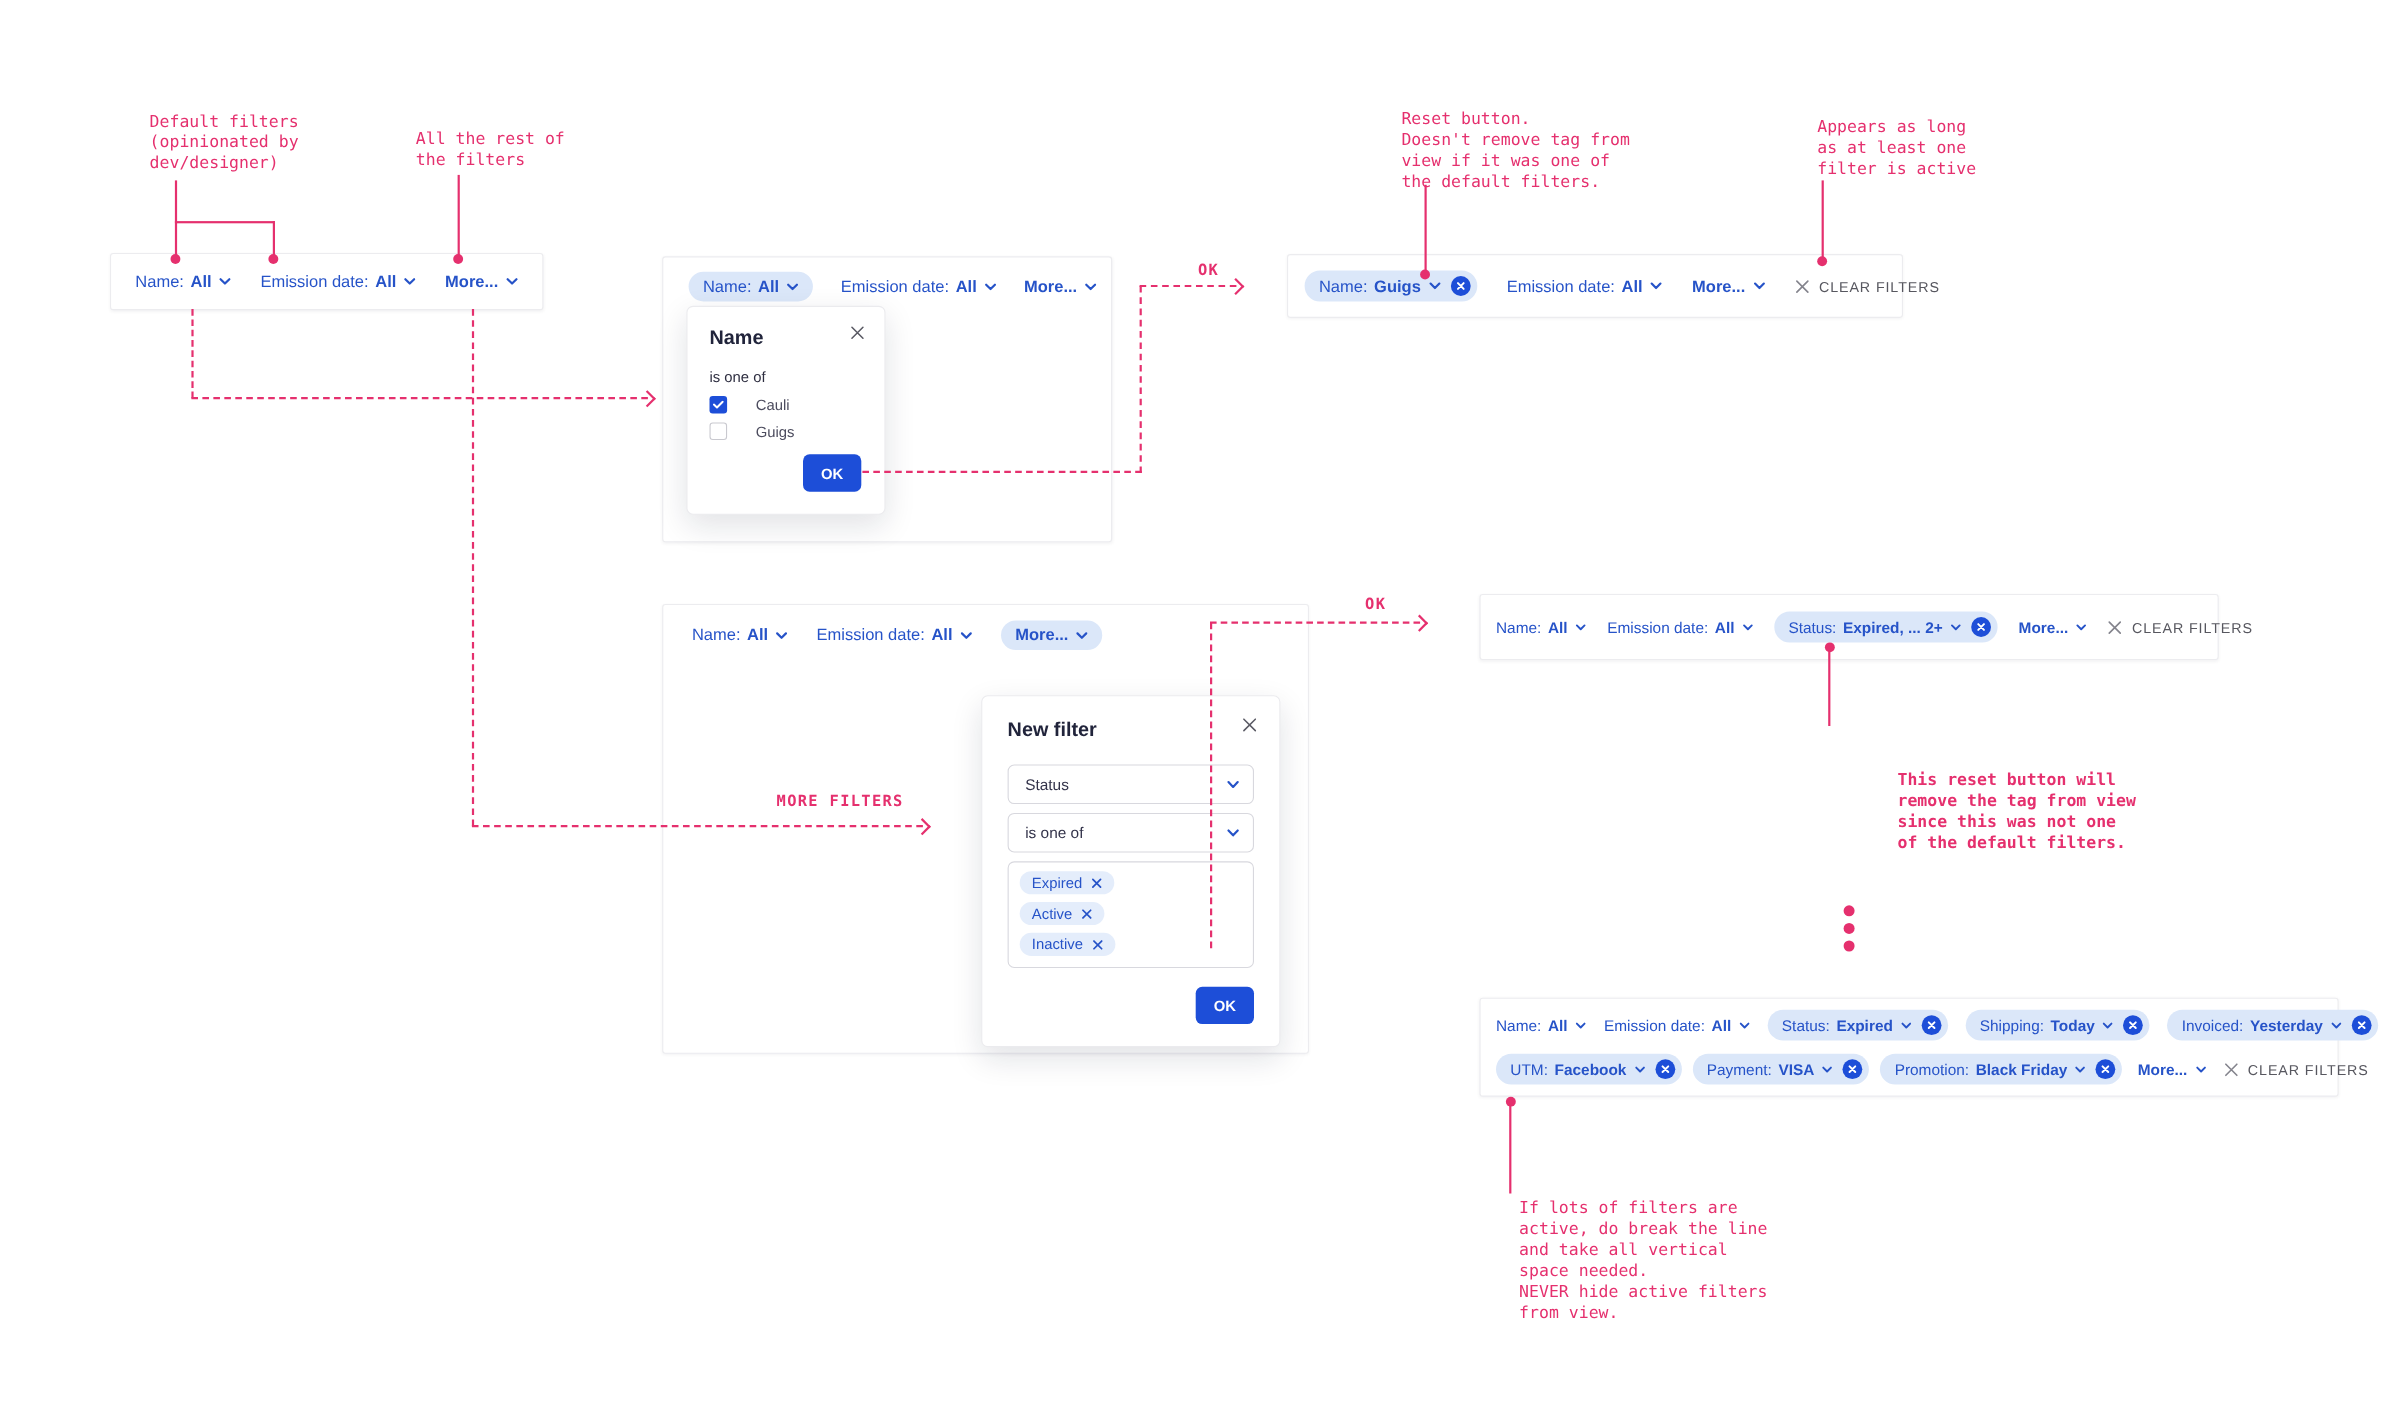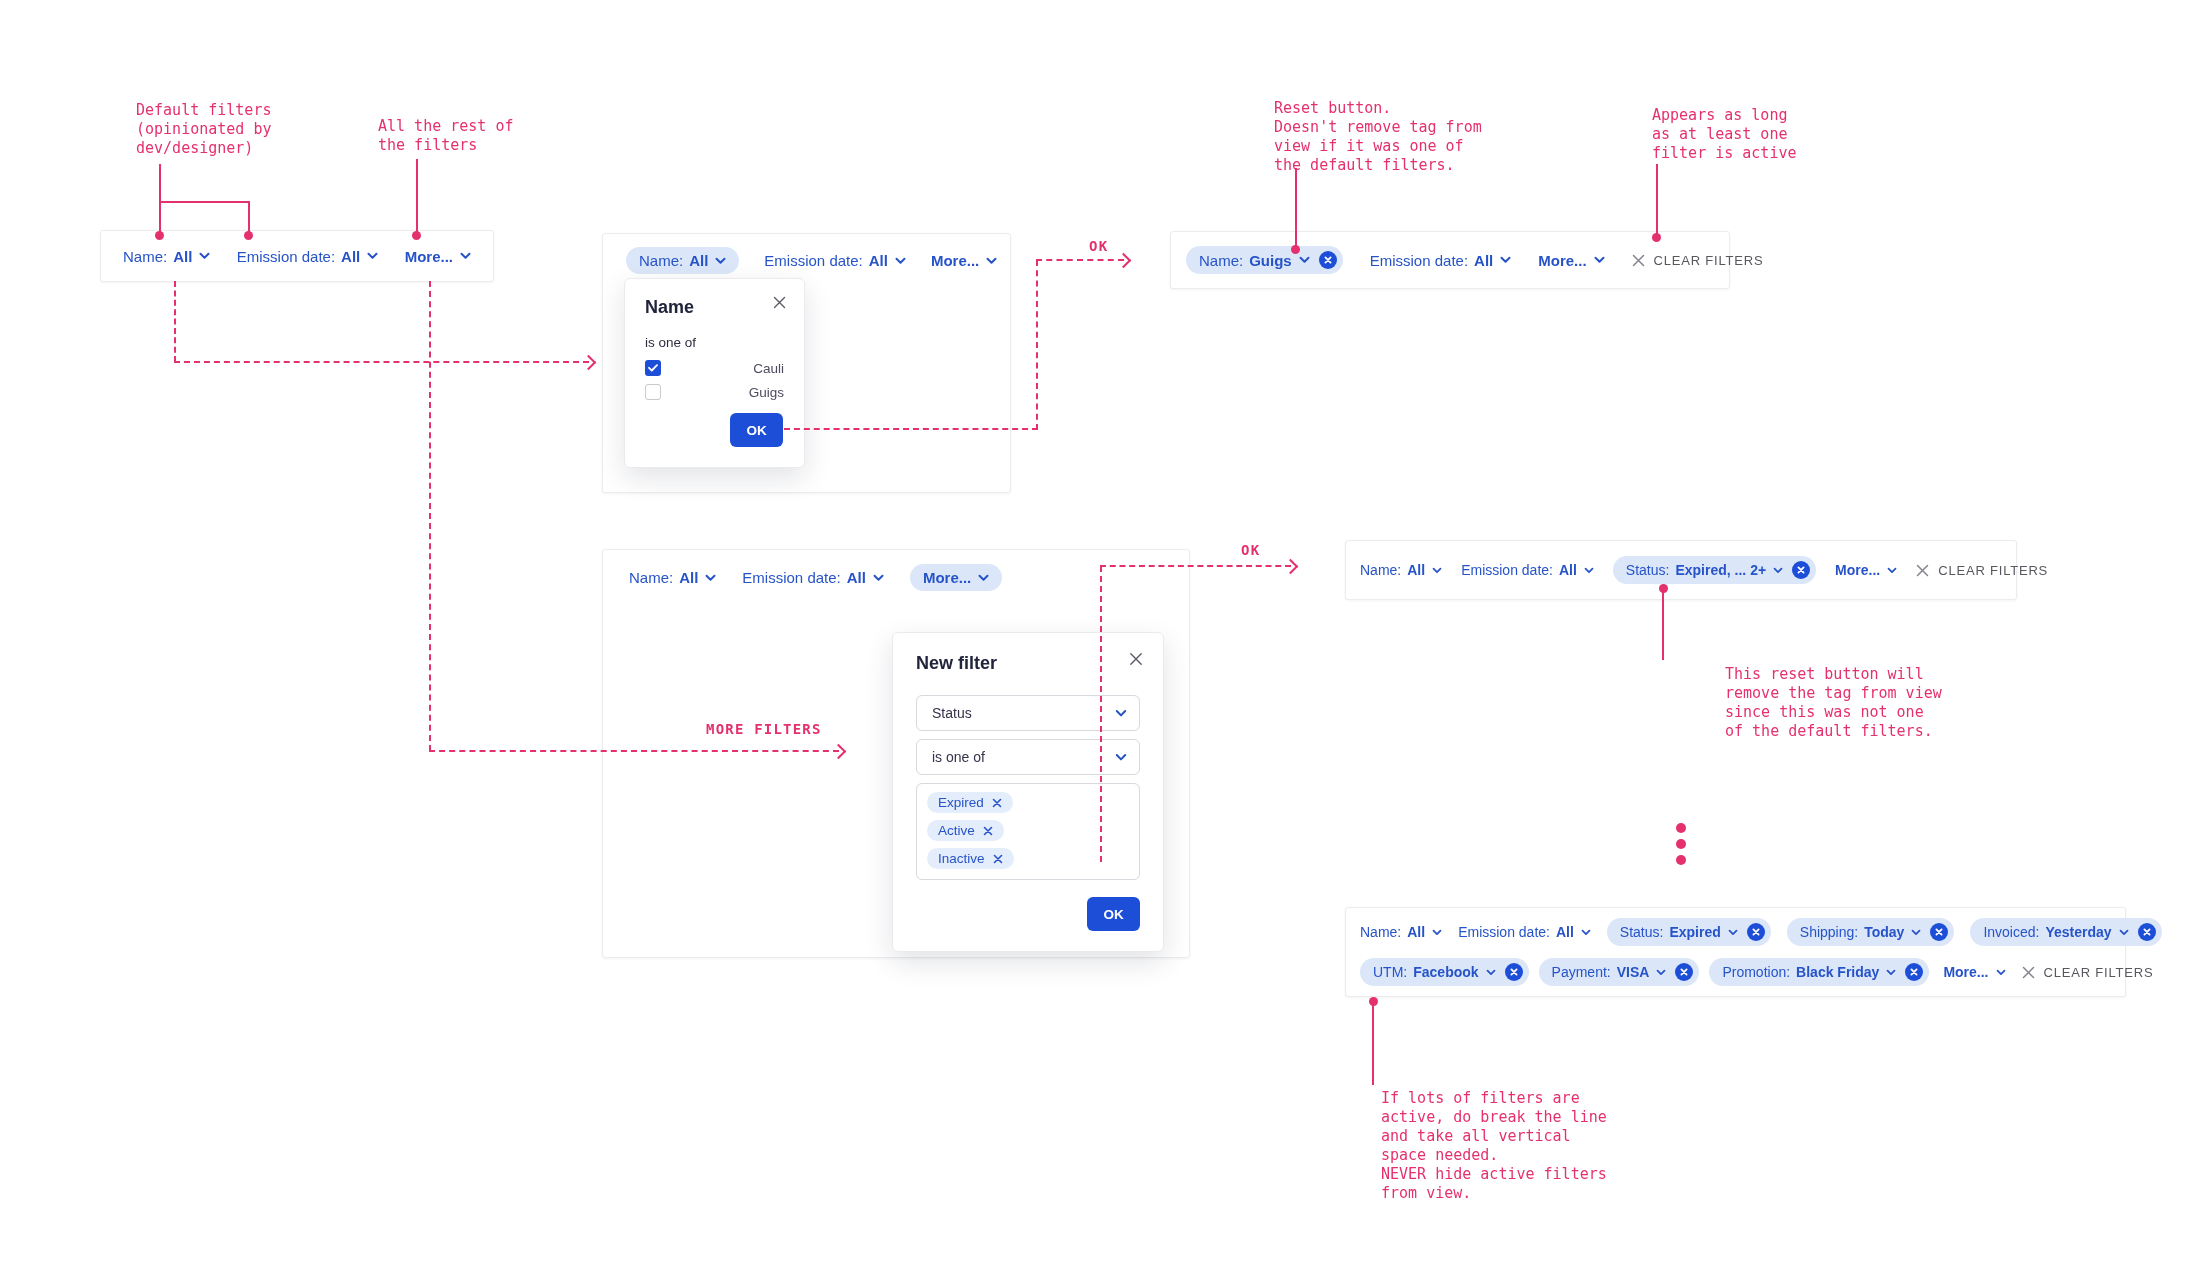--- a/index.html
+++ b/index.html
@@ -43,21 +43,21 @@
 
   
   .modal{position:absolute;background:#fff;border:1px solid #EBEBEE;border-radius:6px;
          box-shadow:0 10px 28px rgba(20,24,50,.12);z-index:5;box-sizing:border-box;}
   .mtitle{font-size:18px;font-weight:700;color:#21243B;}
   .closex{position:absolute;cursor:pointer;line-height:0;}
   .okbtn{position:absolute;background:#1D4ED8;color:#fff;border:none;border-radius:6px;
          width:53px;height:34px;font-size:13.5px;font-weight:700;cursor:pointer;
          font-family:"Liberation Sans","DejaVu Sans",sans-serif;}
   .op{font-size:13.5px;color:#2E2E40;}
-  .cbrow{display:flex;align-items:center;gap:9px;cursor:pointer;justify-content:space-between;}
+  .cbrow{display:flex;align-items:center;gap:26px;cursor:pointer;}
   .cb{width:16px;height:16px;border-radius:3px;box-sizing:border-box;display:flex;
       align-items:center;justify-content:center;flex:0 0 auto;}
   .cb.on{background:#1D4ED8;}
   .cb.off{background:#fff;border:1.5px solid #C9C9CF;}
   .cblabel{font-size:13.5px;color:#4C4C5E;}
   .select{display:flex;align-items:center;justify-content:space-between;border:1px solid #D8D8DE;
           border-radius:6px;height:36px;padding:0 12px 0 15px;box-sizing:border-box;cursor:pointer;}
   .select .seltxt{font-size:14px;color:#33334A;}
   .tagbox{border:1px solid #D8D8DE;border-radius:6px;box-sizing:border-box;
           padding:8px 10px;display:flex;flex-direction:column;align-items:flex-start;gap:7px;}
@@ -75,21 +75,21 @@
 dev/designer)</div>
   <div class="ann" style="left:366px;top:117px;">All the rest of
 the filters</div>
   <div class="ann" style="left:1262px;top:99px;">Reset button.
 Doesn't remove tag from
 view if it was one of
 the default filters.</div>
   <div class="ann" style="left:1640px;top:106px;">Appears as long
 as at least one
 filter is active</div>
-  <div class="ann" style="left:1713px;top:665px;">This reset button will
+  <div class="ann" style="left:1713px;top:700px;font-weight:bold;">This reset button will
 remove the tag from view
 since this was not one
 of the default filters.</div>
   <div class="ann" style="left:1369px;top:1089px;">If lots of filters are
 active, do break the line
 and take all vertical
 space needed.
 NEVER hide active filters
 from view.</div>
   <div class="annb" style="left:1077px;top:238px;">OK</div>

